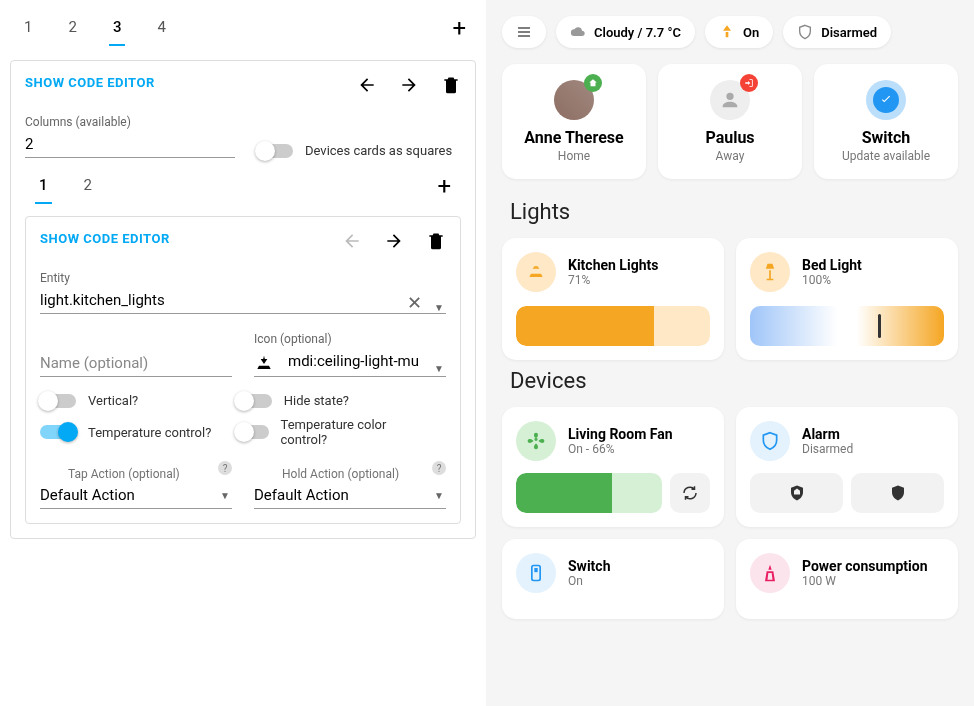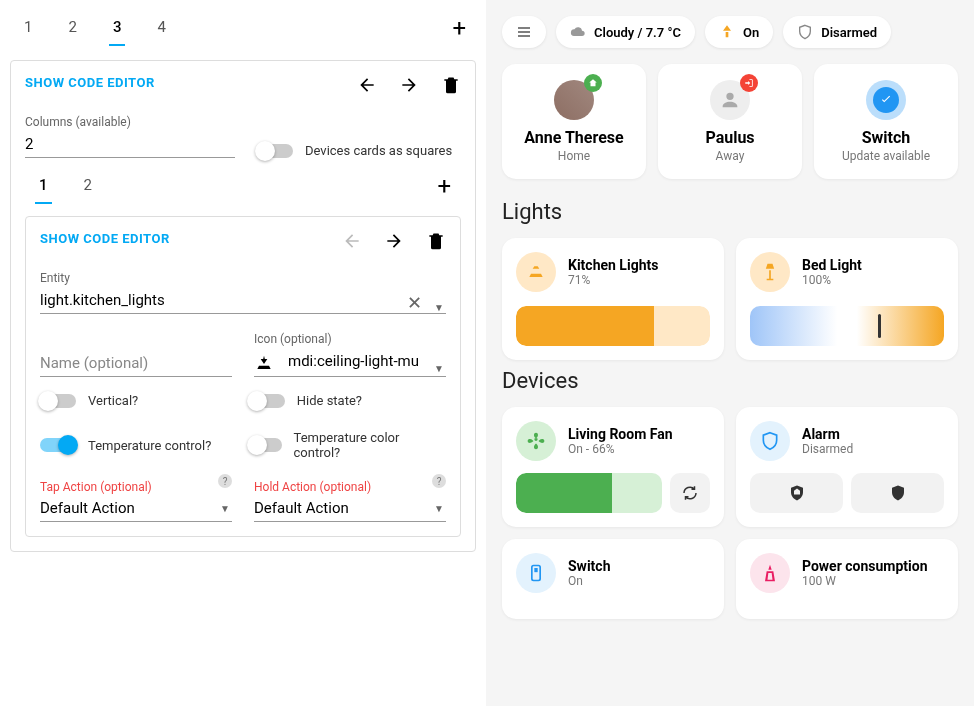--- a/index.html
+++ b/index.html
@@ -25,49 +25,49 @@
 .field-row { display: flex; gap: 22px; align-items: flex-end; margin-bottom: 10px; }
 .field { flex: 1; display: flex; flex-direction: column; }
 .field label { font-size: 12px; color: #666; margin-bottom: 2px; }
 .field input, .field .sel { border: none; border-bottom: 1px solid #999; font-size: 15px; padding: 4px 0; background: transparent; width: 100%; }
 .field .placeholder { color: #888; font-size: 15px; }
 .entity-row { display: flex; align-items: flex-end; gap: 6px; border-bottom: 1px solid #999; }
 .entity-row input { border: none; }
 .clear-x { font-size: 18px; color: #666; cursor: pointer; padding: 0 4px; }
 .caret { font-size: 10px; color: #666; cursor: pointer; padding: 0 2px; }
 
-.toggle-row { display: flex; gap: 22px; margin: 16px 0; flex-wrap: wrap; }
+.toggle-row { display: flex; gap: 9px; margin: 16px 0; flex-wrap: wrap; }
 .toggle-item { display: flex; align-items: center; gap: 12px; width: 46%; font-size: 13px; color: #333; }
 .switch { width: 36px; height: 14px; background: #ccc; border-radius: 10px; position: relative; cursor: pointer; }
 .switch::after { content: ""; width: 20px; height: 20px; background: #fff; border-radius: 50%; position: absolute; top: -3px; left: -2px; box-shadow: 0 1px 3px rgba(0,0,0,0.3); }
 .switch.on { background: #81d4fa; }
 .switch.on::after { background: #03a9f4; left: 18px; }
 
 .action-row { display: flex; gap: 22px; margin-top: 10px; }
 .action-field { flex: 1; position: relative; }
-.action-field label { font-size: 12px; color: #ef4444; }
+.action-field label { font-size: 12px; color: #737373; margin-left: 28px; }
 .action-field .sel { display: flex; justify-content: space-between; align-items: center; border-bottom: 1px solid #999; font-size: 15px; padding: 4px 0; }
 .help-icon { position: absolute; right: 0; top: -2px; width: 14px; height: 14px; border-radius: 50%; background: #ddd; color: #777; font-size: 10px; display: flex; align-items: center; justify-content: center; }
 
 .icon-field { display: flex; align-items: flex-end; gap: 14px; }
 .icon-preview { width: 20px; height: 20px; }
 
 
 .chips { display: flex; gap: 10px; margin-bottom: 16px; }
 .chip { background: #fff; border-radius: 20px; padding: 8px 14px; font-size: 13px; font-weight: 600; display: flex; align-items: center; gap: 8px; box-shadow: 0 1px 3px rgba(0,0,0,0.08); cursor: pointer; }
 .chip svg, .chip .ico { width: 16px; height: 16px; }
 
 .people-row { display: flex; gap: 12px; margin-bottom: 20px; }
 .person-card { flex: 1; background: #fff; border-radius: 14px; padding: 16px 10px; text-align: center; box-shadow: 0 1px 3px rgba(0,0,0,0.06); position: relative; }
 .avatar { width: 40px; height: 40px; border-radius: 50%; margin: 0 auto 8px; display: flex; align-items: center; justify-content: center; }
 .badge { position: absolute; top: 10px; right: calc(50% - 28px); width: 18px; height: 18px; border-radius: 50%; display: flex; align-items: center; justify-content: center; }
 .person-name { font-weight: 700; font-size: 16px; margin-bottom: 2px; }
 .person-state { font-size: 12px; color: #777; }
 
-.section-title { font-size: 22px; font-weight: 400; margin: 8px 0 14px; color: #222; }
+.section-title { font-size: 22px; font-weight: 400; margin: 8px 8px 14px; color: #222; }
 
 .light-row { display: flex; gap: 12px; margin-bottom: 8px; }
 .light-card { flex: 1; background: #fff; border-radius: 14px; padding: 14px; box-shadow: 0 1px 3px rgba(0,0,0,0.06); }
 .light-head { display: flex; align-items: center; gap: 12px; margin-bottom: 14px; }
 .light-icon { width: 40px; height: 40px; border-radius: 50%; background: #ffe8c6; display: flex; align-items: center; justify-content: center; }
 .light-title { font-weight: 700; font-size: 14px; }
 .light-pct { font-size: 12px; color: #777; }
 .slider { height: 40px; border-radius: 10px; position: relative; overflow: hidden; }
 .slider-fill { height: 100%; background: #f5a623; border-radius: 10px 0 0 10px; }
 .slider-bg { position: absolute; inset: 0; background: #ffe8c6; border-radius: 10px; z-index: 0; }

